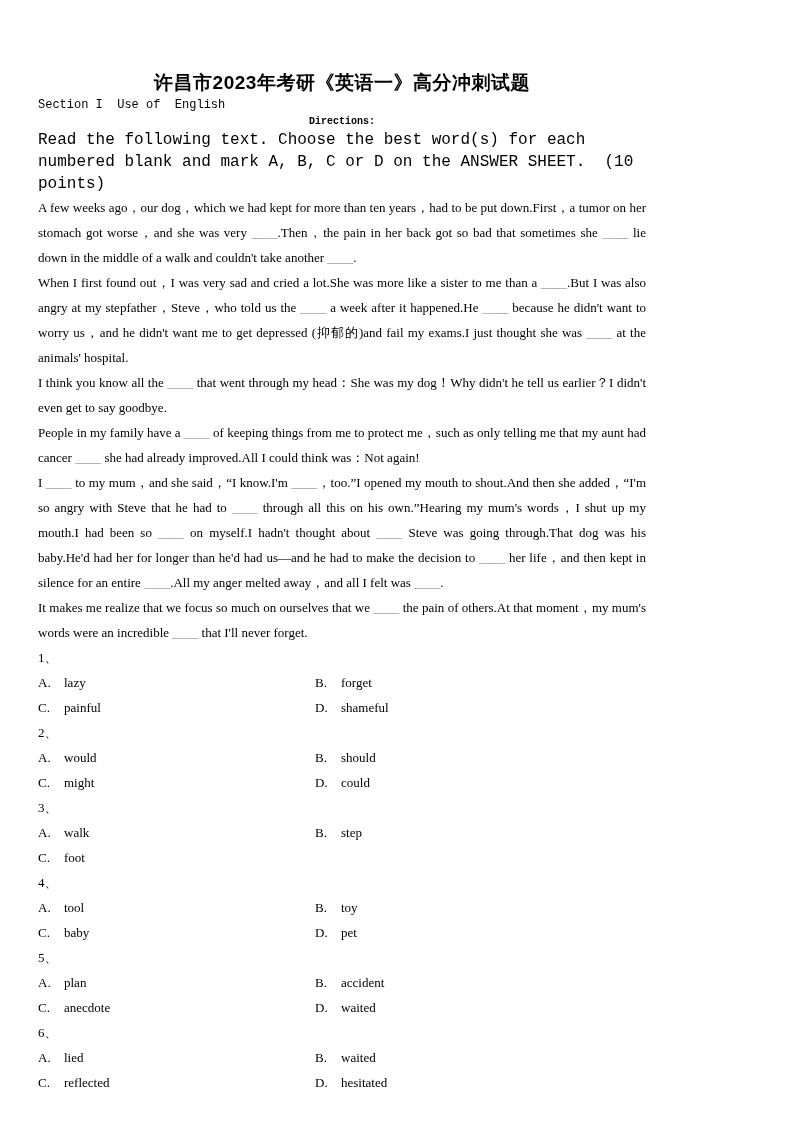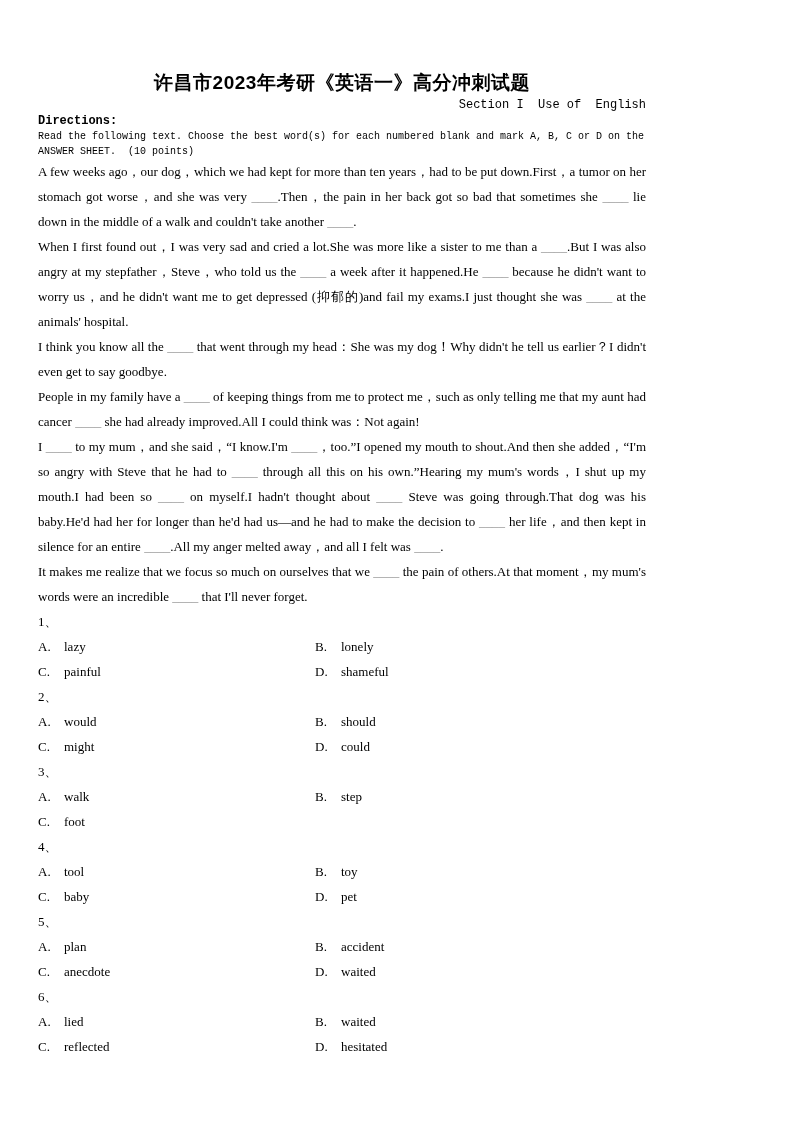--- a/index.html
+++ b/index.html
@@ -19,33 +19,34 @@
     font-weight: bold;
     font-size: 19px;
     line-height: 26px;
     text-align: center;
     letter-spacing: 0.5px;
   }
   .subtitle {
     font-family: "Liberation Mono", monospace;
     font-size: 12px;
     line-height: 18px;
-    text-align: right;
+    text-align: left;
     white-space: pre;
   }
   .directions-label {
     font-family: "Liberation Mono", monospace;
     font-weight: bold;
-    font-size: 12px;
+    font-size: 10px;
     line-height: 15px;
+    text-align: center;
   }
   .directions-text {
     font-family: "Liberation Mono", monospace;
-    font-size: 10px;
-    line-height: 15px;
+    font-size: 16px;
+    line-height: 22px;
     white-space: pre-wrap;
   }
   .passage p {
     margin: 0;
     font-family: "Liberation Serif", serif;
     font-size: 13px;
     line-height: 25px;
     text-align: justify;
   }
   .blank {
@@ -80,21 +81,21 @@
       <p>When I first found out，I was very sad and cried a lot.She was more like a sister to me than a <span class="blank" style="color: rgb(143, 143, 143);">____</span>.But I was also angry at my stepfather，Steve，who told us the <span class="blank" style="color: rgb(143, 143, 143);">____</span> a week after it happened.He <span class="blank" style="color: rgb(143, 143, 143);">____</span> because he didn't want to worry us，and he didn't want me to get depressed (抑郁的)and fail my exams.I just thought she was <span class="blank" style="color: rgb(143, 143, 143);">____</span> at the animals' hospital.</p>
       <p>I think you know all the <span class="blank" style="color: rgb(143, 143, 143);">____</span> that went through my head：She was my dog！Why didn't he tell us earlier？I didn't even get to say goodbye.</p>
       <p>People in my family have a <span class="blank" style="color: rgb(143, 143, 143);">____</span> of keeping things from me to protect me，such as only telling me that my aunt had cancer <span class="blank" style="color: rgb(143, 143, 143);">____</span> she had already improved.All I could think was：Not again!</p>
       <p>I <span class="blank" style="color: rgb(143, 143, 143);">____</span> to my mum，and she said，“I know.I'm <span class="blank" style="color: rgb(143, 143, 143);">____</span>，too.”I opened my mouth to shout.And then she added，“I'm so angry with Steve that he had to <span class="blank" style="color: rgb(143, 143, 143);">____</span> through all this on his own.”Hearing my mum's words，I shut up my mouth.I had been so <span class="blank" style="color: rgb(143, 143, 143);">____</span> on myself.I hadn't thought about <span class="blank" style="color: rgb(143, 143, 143);">____</span> Steve was going through.That dog was his baby.He'd had her for longer than he'd had us—and he had to make the decision to <span class="blank" style="color: rgb(143, 143, 143);">____</span> her life，and then kept in silence for an entire <span class="blank" style="color: rgb(143, 143, 143);">____</span>.All my anger melted away，and all I felt was <span class="blank" style="color: rgb(143, 143, 143);">____</span>.</p>
       <p>It makes me realize that we focus so much on ourselves that we <span class="blank" style="color: rgb(143, 143, 143);">____</span> the pain of others.At that moment，my mum's words were an incredible <span class="blank" style="color: rgb(143, 143, 143);">____</span> that I'll never forget.</p>
     </div>
   <div class="questions" id="questions">
       <div class="qnum">1、</div>
       <div class="opts">
         <div class="opt"><span class="optlabel">A.</span><span>lazy</span></div>
-        <div class="opt"><span class="optlabel">B.</span><span>lonely</span></div>
+        <div class="opt"><span class="optlabel">B.</span><span>forget</span></div>
         <div class="opt"><span class="optlabel">C.</span><span>painful</span></div>
         <div class="opt"><span class="optlabel">D.</span><span>shameful</span></div>
       </div>
       <div class="qnum">2、</div>
       <div class="opts">
         <div class="opt"><span class="optlabel">A.</span><span>would</span></div>
         <div class="opt"><span class="optlabel">B.</span><span>should</span></div>
         <div class="opt"><span class="optlabel">C.</span><span>might</span></div>
         <div class="opt"><span class="optlabel">D.</span><span>could</span></div>
       </div>

